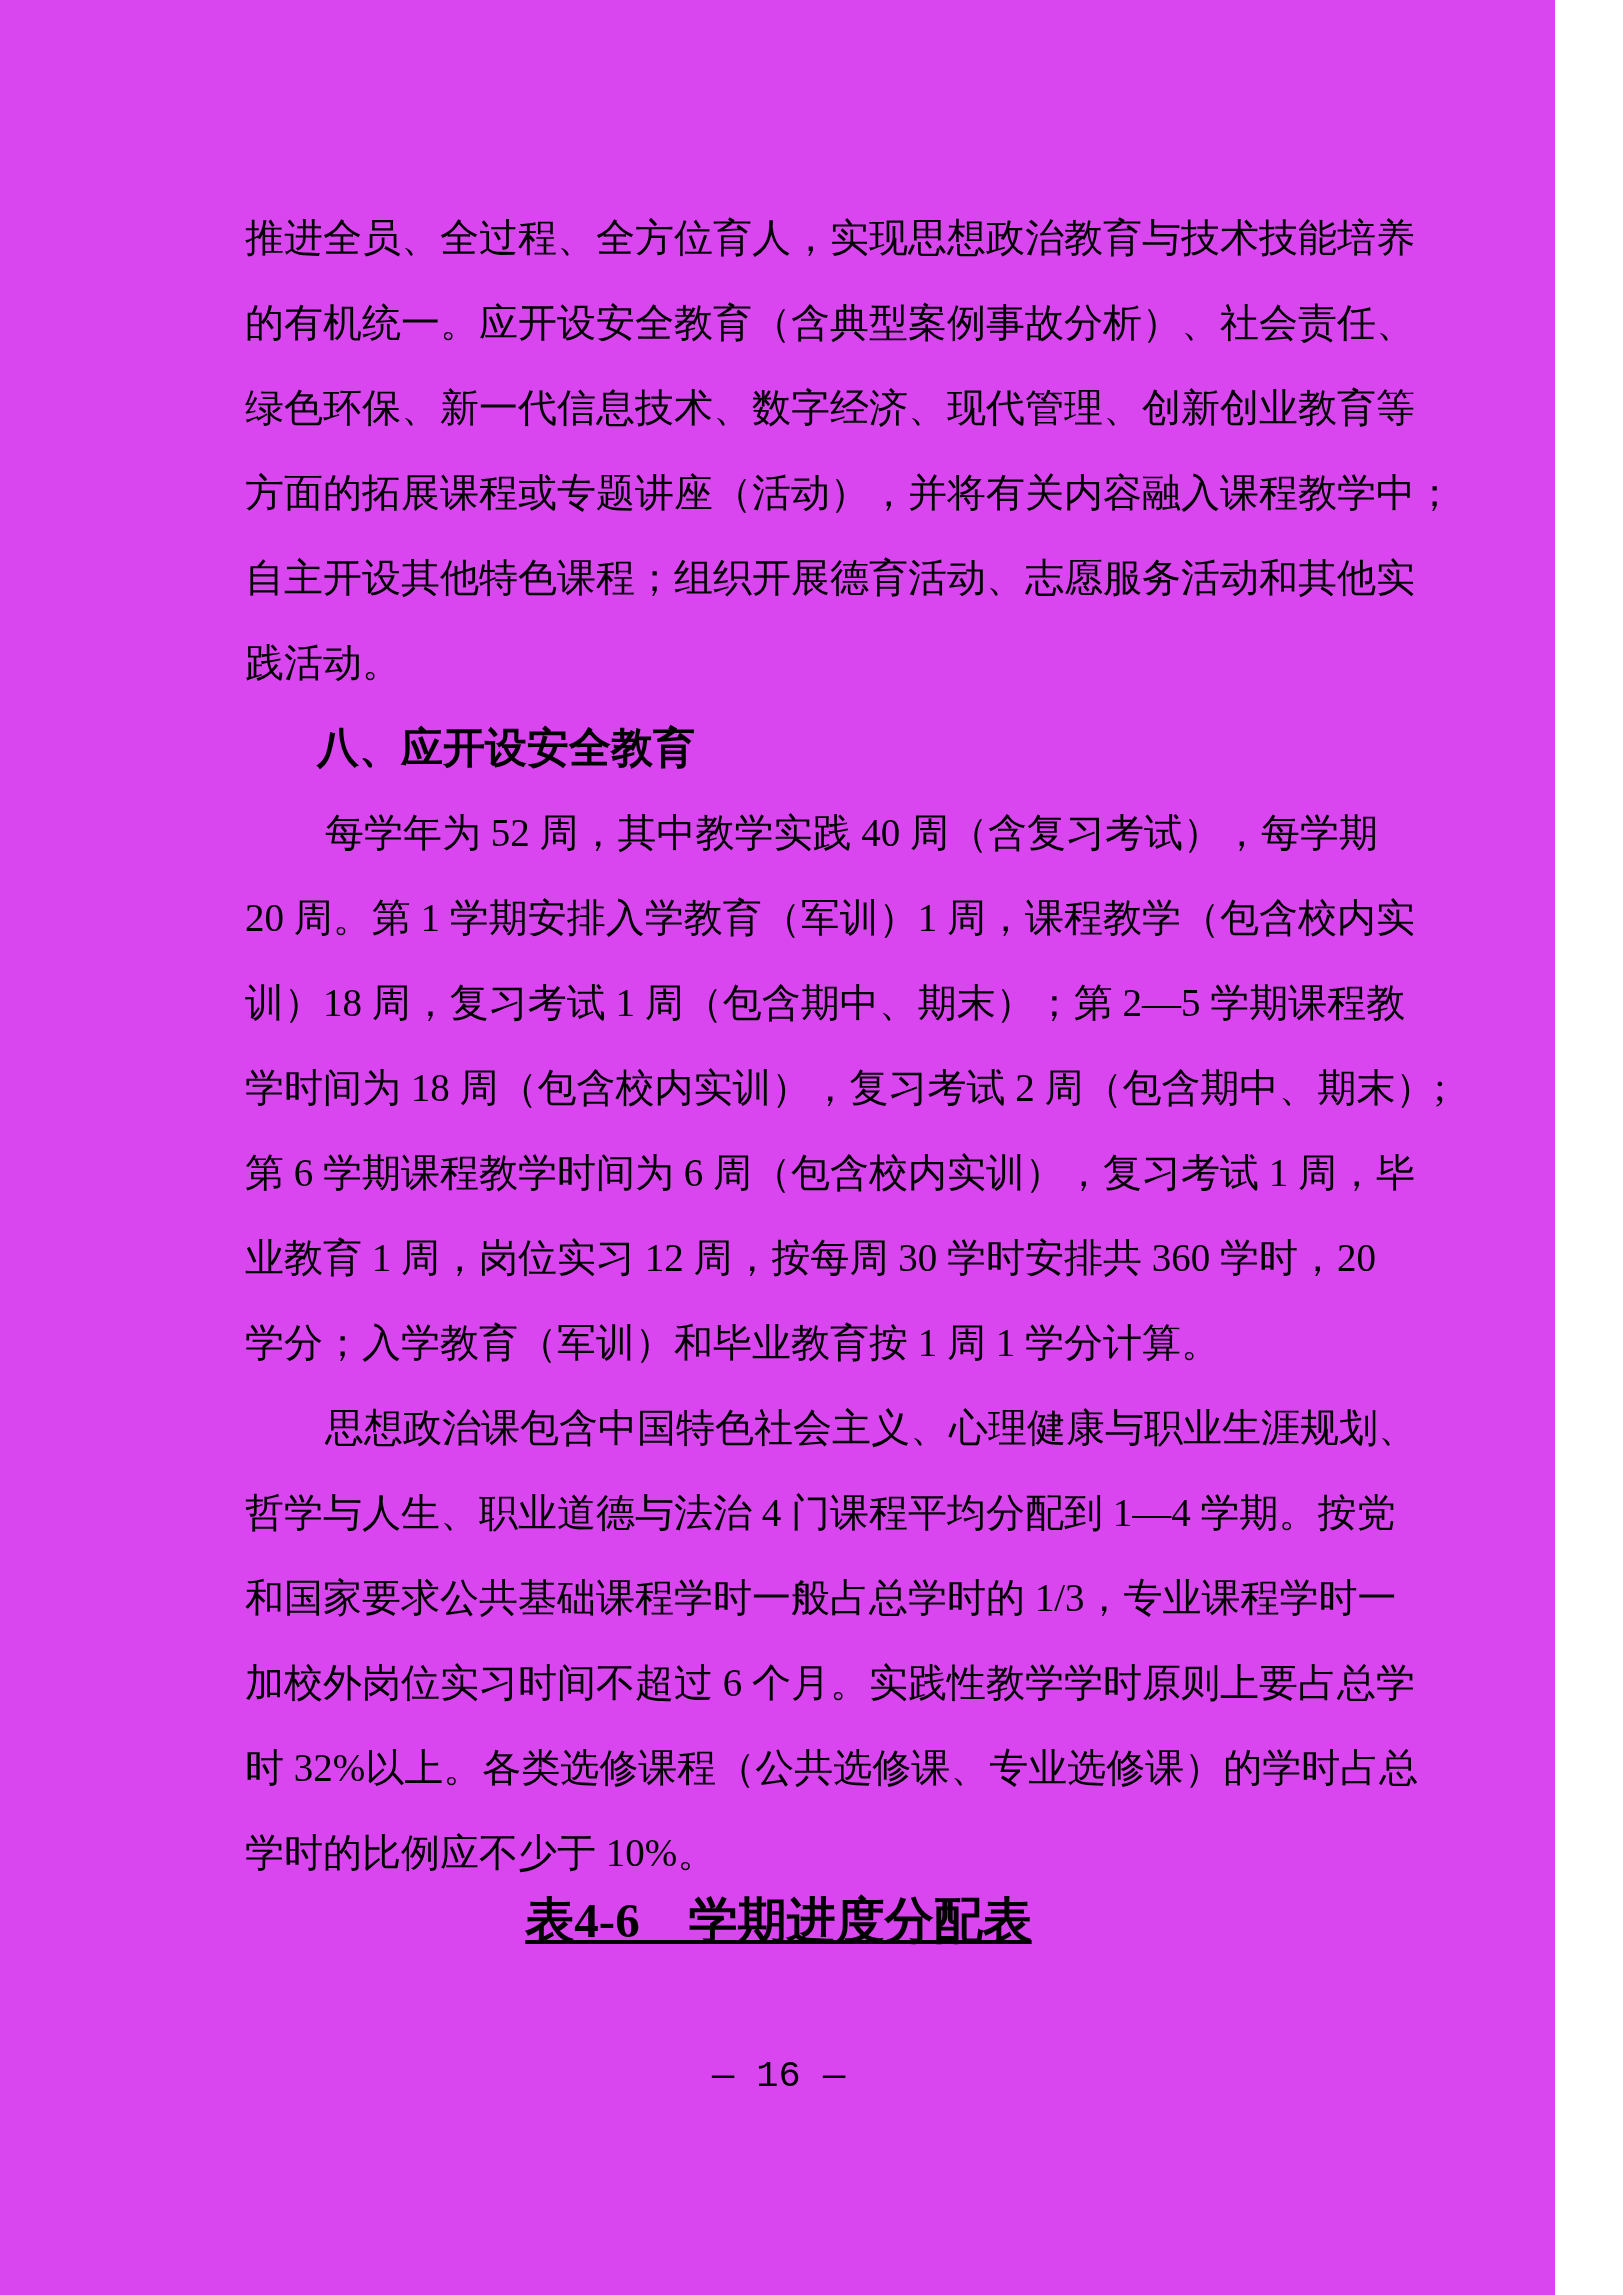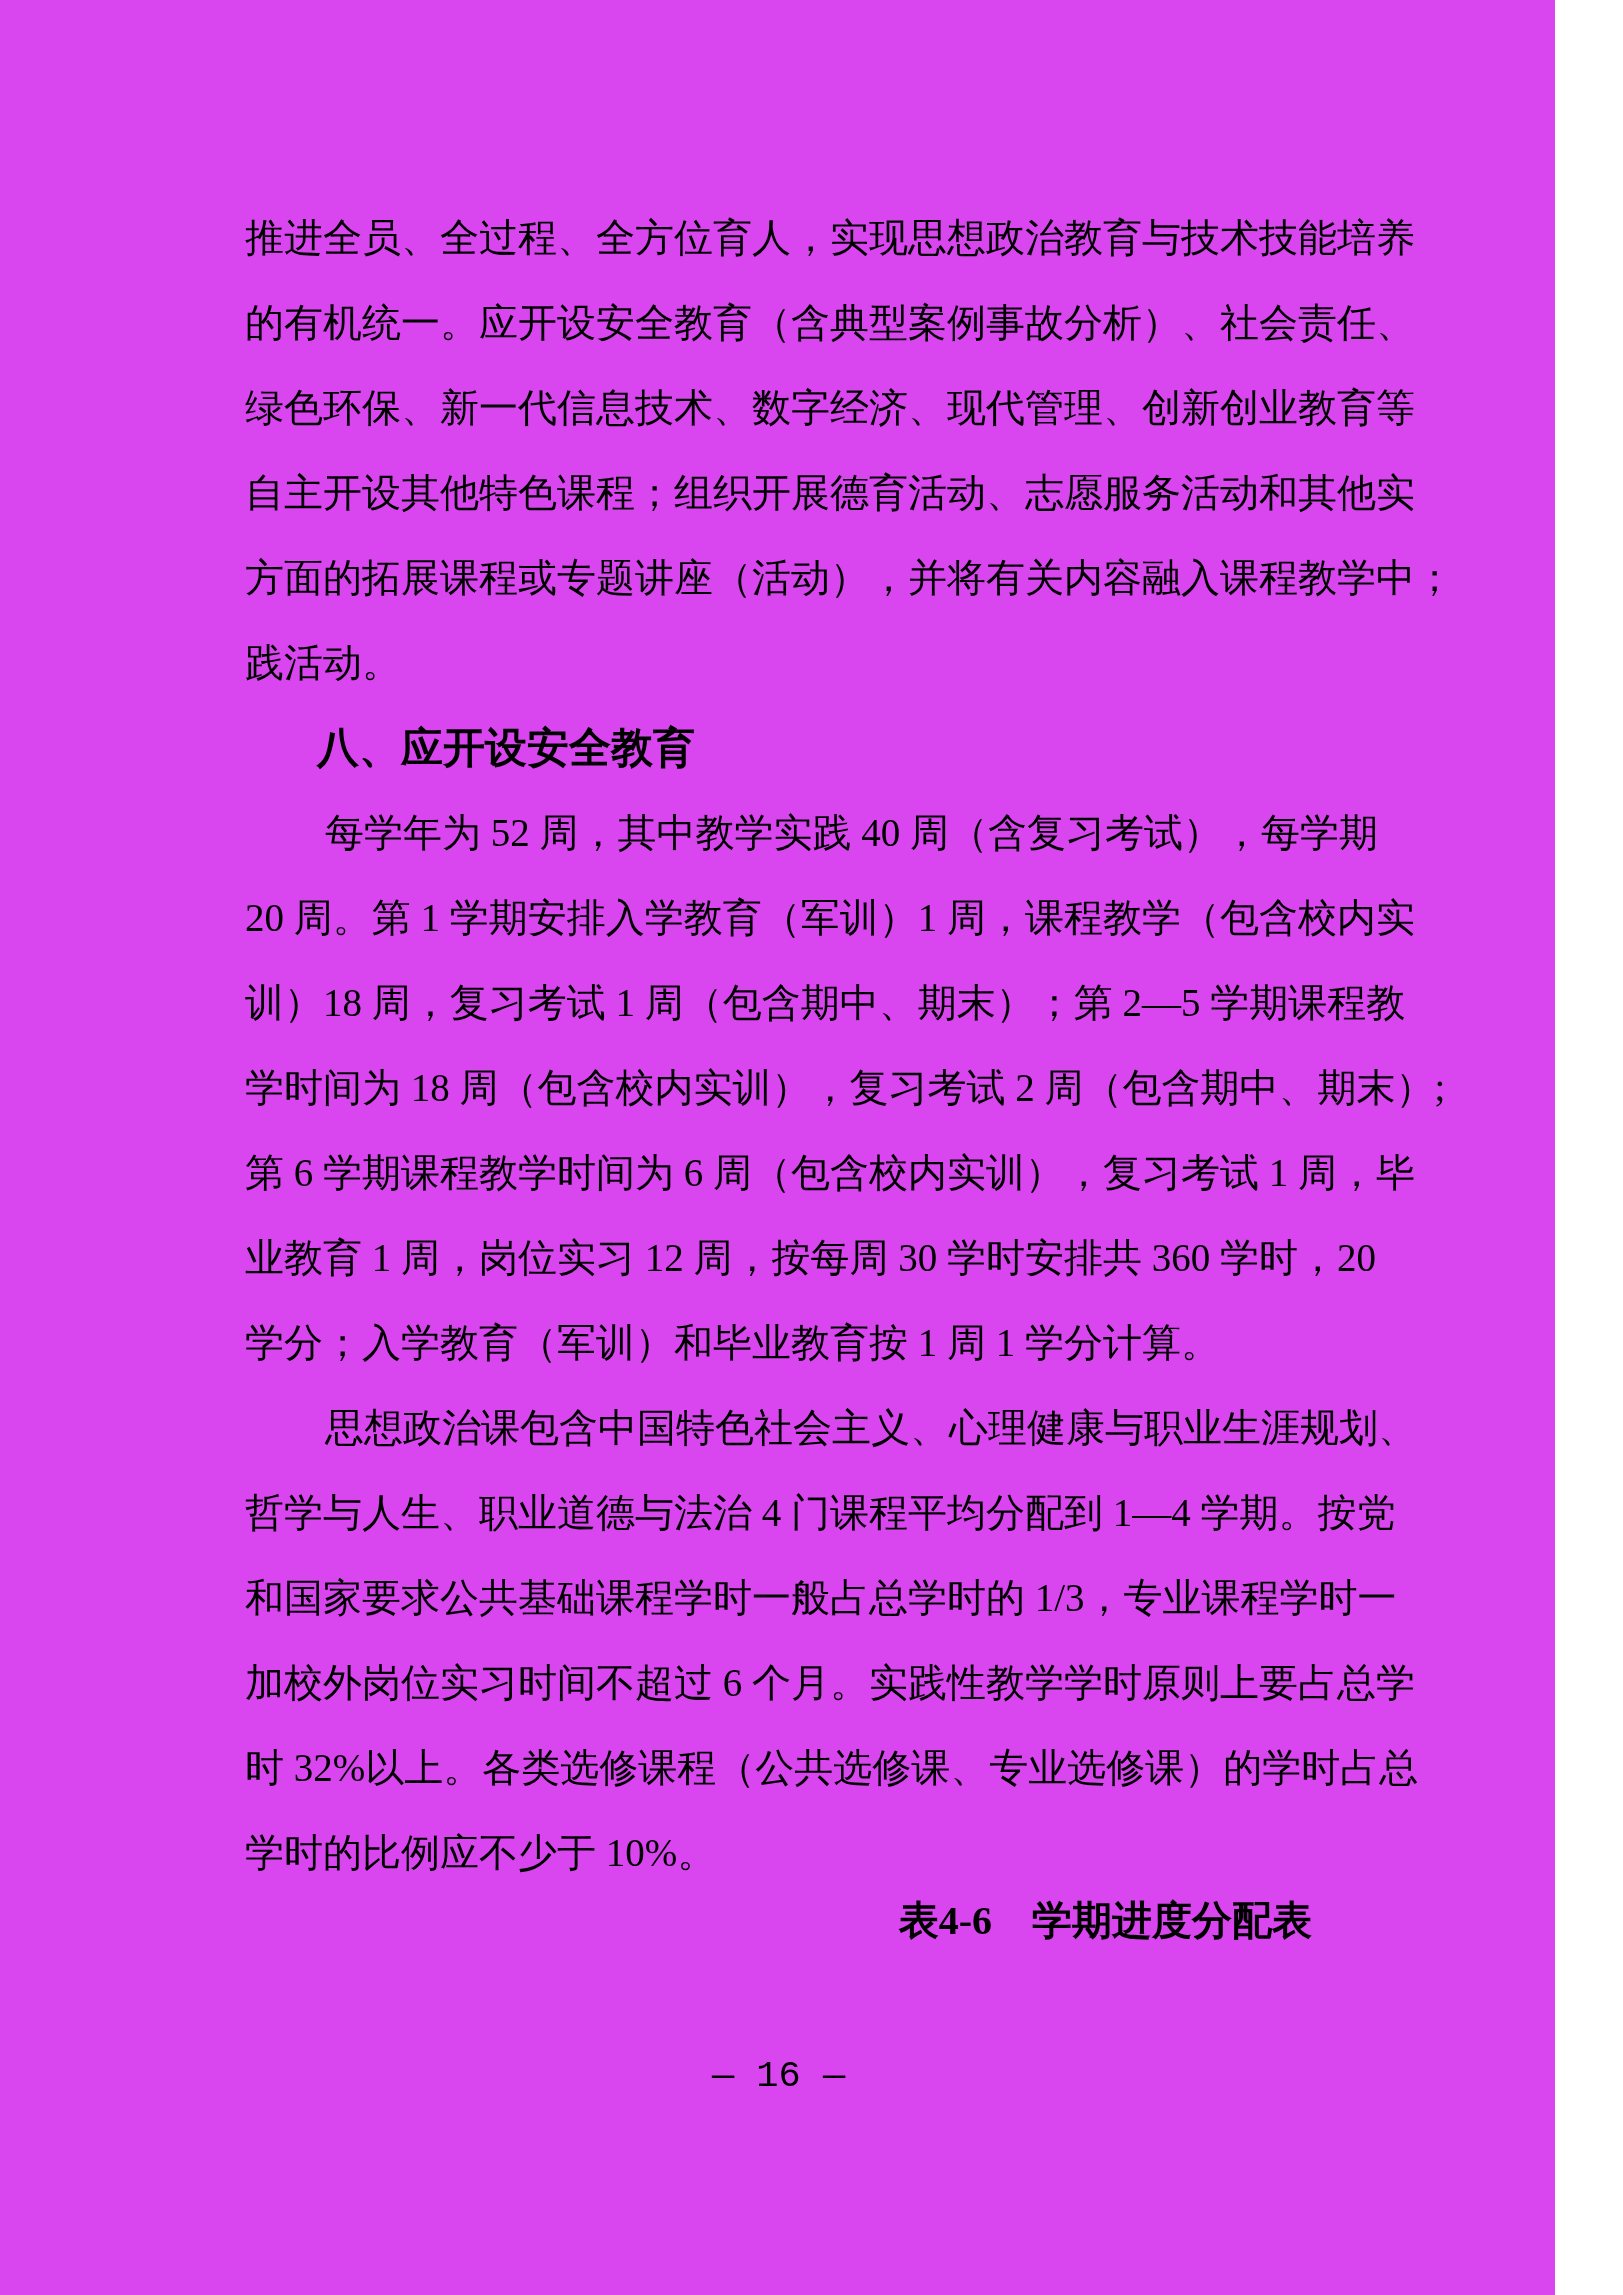--- a/index.html
+++ b/index.html
@@ -36,48 +36,49 @@
     text-indent: 80px;
     font-family: Liberation Serif, serif;
   }
   .heading {
     font-family: "Liberation Sans", "DejaVu Sans", sans-serif;
     font-weight: bold;
     font-size: 42px;
     text-indent: 72px;
   }
   .caption {
-    font-size: 40px;
+    font-size: 49px;
     font-weight: bold;
     height: 51px;
     line-height: 51px;
-    text-align: right;
+    text-align: center;
     white-space: nowrap;
+    text-decoration: underline;
   }
   .pageno {
     margin-top: 107px;
     font-family: Liberation Mono, monospace;
     font-size: 37px;
     height: 46px;
     line-height: 46px;
     text-align: center;
     white-space: nowrap;
   }
 </style>
 </head>
 <body>
 
 <div class="page">
   <div class="content">
 
     <div class="line fill">推进全员、全过程、全方位育人，实现思想政治教育与技术技能培养</div>
     <div class="line fill">的有机统一。应开设安全教育（含典型案例事故分析）、社会责任、</div>
     <div class="line fill">绿色环保、新一代信息技术、数字经济、现代管理、创新创业教育等</div>
+    <div class="line fill">方面的拓展课程或专题讲座（活动），并将有关内容融入课程教学中；</div>
     <div class="line fill">自主开设其他特色课程；组织开展德育活动、志愿服务活动和其他实</div>
-    <div class="line fill">方面的拓展课程或专题讲座（活动），并将有关内容融入课程教学中；</div>
     <div class="line">践活动。</div>
 
     <div class="line heading">八、应开设安全教育</div>
 
     <div class="line fill indent">每学年为 52 周，其中教学实践 40 周（含复习考试），每学期</div>
     <div class="line fill">20 周。第 1 学期安排入学教育（军训）1 周，课程教学（包含校内实</div>
     <div class="line fill">训）18 周，复习考试 1 周（包含期中、期末）；第 2—5 学期课程教</div>
     <div class="line fill">学时间为 18 周（包含校内实训），复习考试 2 周（包含期中、期末）;</div>
     <div class="line fill">第 6 学期课程教学时间为 6 周（包含校内实训），复习考试 1 周，毕</div>
     <div class="line fill">业教育 1 周，岗位实习 12 周，按每周 30 学时安排共 360 学时，20</div>

